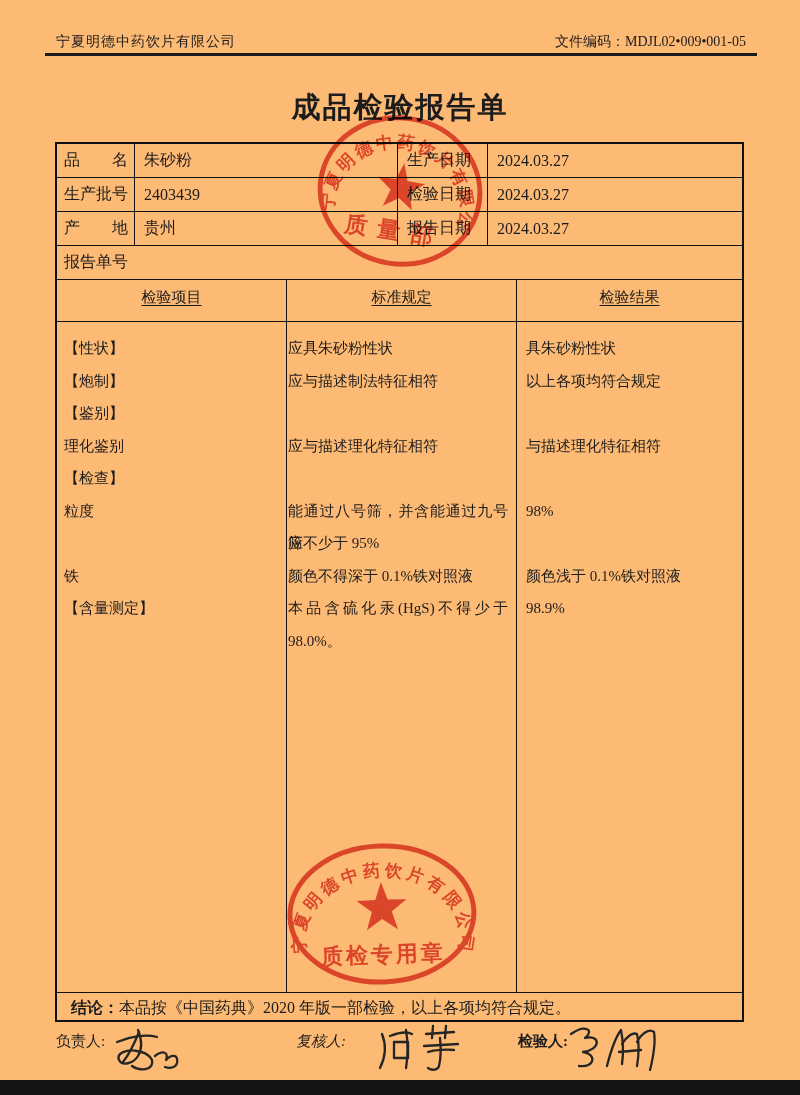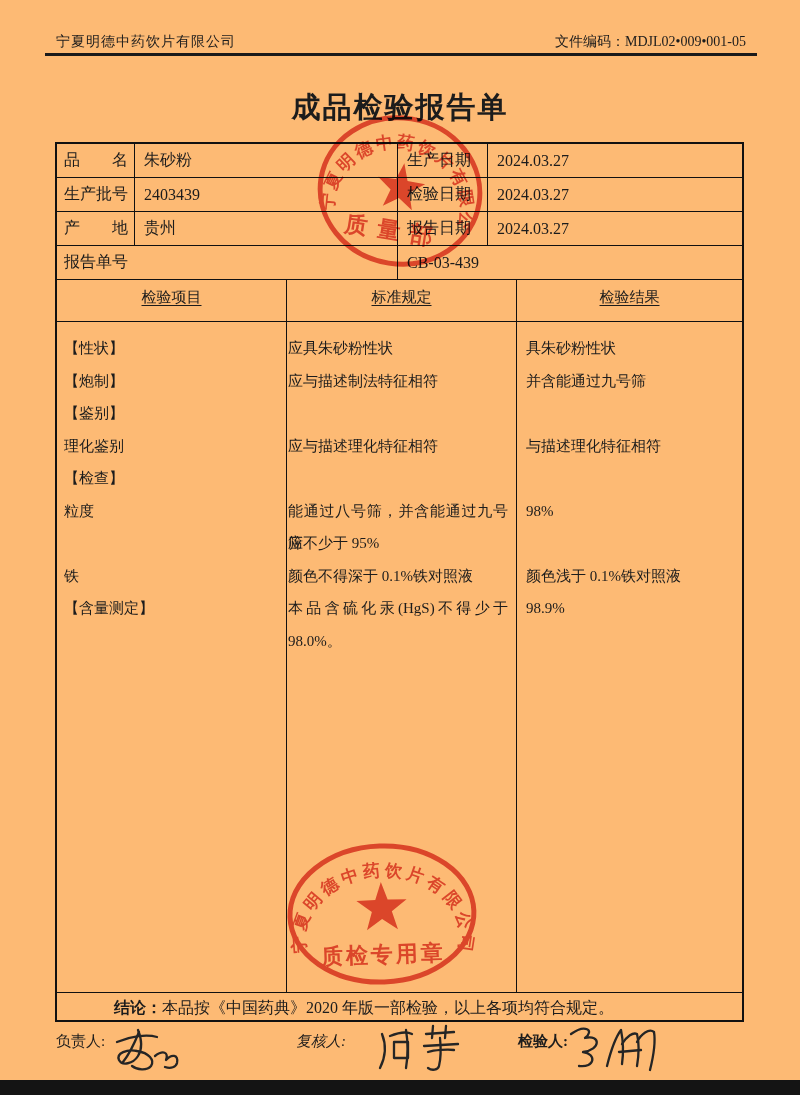--- a/index.html
+++ b/index.html
@@ -39,21 +39,21 @@
   .bcol{box-sizing:border-box;padding-top:10px;font-size:15px;line-height:32.5px;}
   .b1{width:229px;padding-left:7px;}
   .b2{width:230px;border-left:1px solid #111;padding-left:1px;padding-right:8px;}
   .b3{flex:1;border-left:1px solid #111;padding-left:9px;padding-right:6px;}
   .bline{height:32.5px;white-space:nowrap;overflow:visible;}
   .b2 .bline{white-space:normal;height:32.5px;}
   .just{text-align:justify;text-align-last:justify;white-space:normal;}
 
   .concl{display:flex;align-items:center;height:31px;border-top:1px solid #111;
          box-sizing:border-box;font-size:16px;padding-left:14px;}
-  .concl b{font-weight:bold;margin-left:43px;}
+  .concl b{font-weight:bold;}
 
   
   .sigrow{position:absolute;left:50px;top:1026px;width:710px;height:52px;z-index:2;}
   .siglabel{position:absolute;font-size:15px;top:6px;}
   .sl1{left:6px;} .sl2{left:246px;font-style:italic;} .sl3{left:468px;font-weight:bold;}
   .sigsvg{position:absolute;top:-4px;}
   .sg1{left:55px;} .sg2{left:320px;} .sg3{left:505px;}
   .sigsvg path{stroke:#252525;stroke-width:2.3;fill:none;stroke-linecap:round;stroke-linejoin:round;}
 
   
@@ -99,21 +99,20 @@
       <div class="cell c-llabel">
           <span class="spread">产地</span>
         </div>
       <div class="cell c-lvalue">贵州</div>
       <div class="cell c-rlabel">报告日期</div>
       <div class="cell c-rvalue">2024.03.27</div>
     </div>
 
     <div class="irow">
       <div class="cell c-wide-label">报告单号</div>
-      <div class="cell c-wide-value">CB-03-439</div>
     </div>
 
     <div class="chead">
       <div class="chcell ch1"><span>检验项目</span></div>
       <div class="chcell ch2"><span>标准规定</span></div>
       <div class="chcell ch3"><span>检验结果</span></div>
     </div>
 
     <div class="body3">
       <div class="bcol b1">
@@ -135,21 +134,21 @@
         <div class="bline">应与描述理化特征相符</div>
         <div class="bline"></div>
         <div class="bline just">能通过八号筛，并含能通过九号筛</div>
         <div class="bline">应不少于 95%</div>
         <div class="bline">颜色不得深于 0.1%铁对照液</div>
         <div class="bline just">本品含硫化汞(HgS)不得少于</div>
         <div class="bline">98.0%。</div>
       </div>
       <div class="bcol b3">
         <div class="bline">具朱砂粉性状</div>
-        <div class="bline">并含能通过九号筛</div>
+        <div class="bline">以上各项均符合规定</div>
         <div class="bline"></div>
         <div class="bline">与描述理化特征相符</div>
         <div class="bline"></div>
         <div class="bline">98%</div>
         <div class="bline"></div>
         <div class="bline">颜色浅于 0.1%铁对照液</div>
         <div class="bline">98.9%</div>
         <div class="bline"></div>
       </div>
     </div>

